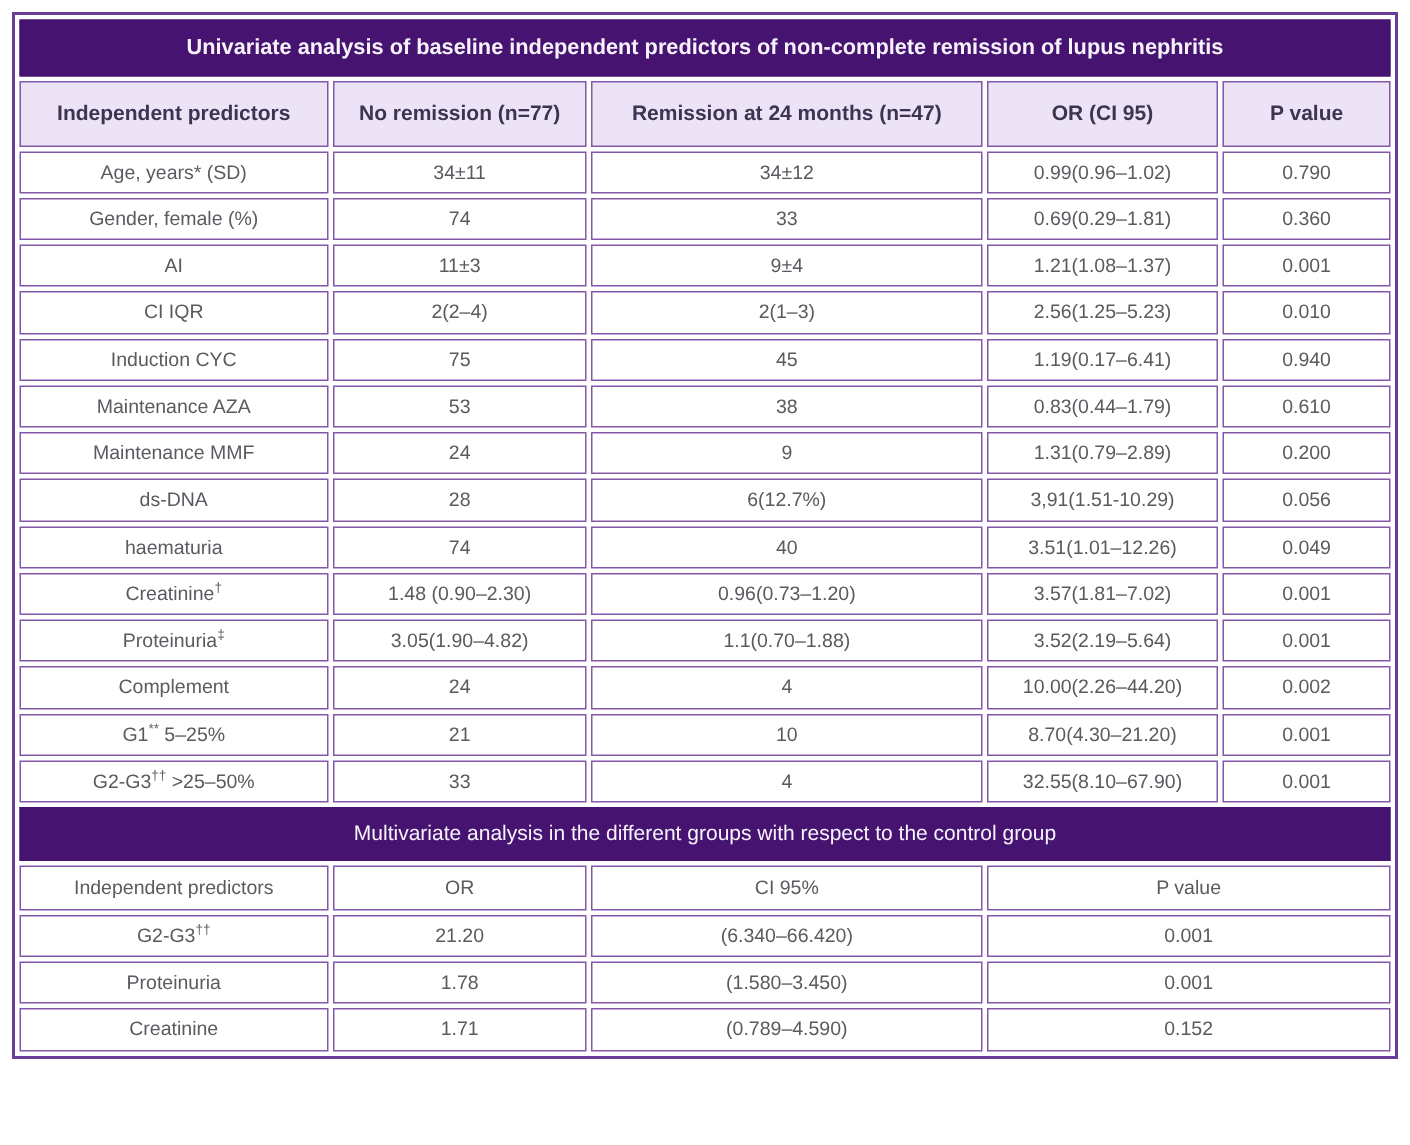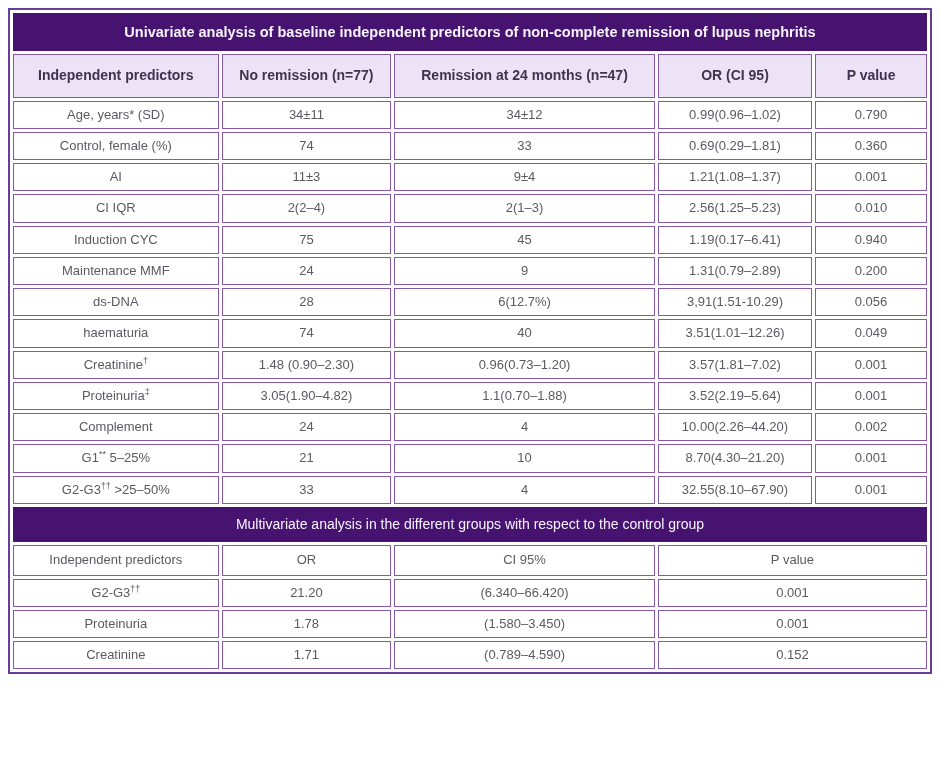--- a/index.html
+++ b/index.html
@@ -93,21 +93,21 @@
       <tbody>
   <tr>
     <td><span>Age, years* (SD)</span><sup></sup><span></span></td>
     <td>34±11</td>
     <td>34±12</td>
     <td>0.99(0.96–1.02)</td>
     <td>0.790</td>
   </tr>
 
   <tr>
-    <td><span>Control, female (%)</span><sup></sup><span></span></td>
+    <td><span>Gender, female (%)</span><sup></sup><span></span></td>
     <td>74</td>
     <td>33</td>
     <td>0.69(0.29–1.81)</td>
     <td>0.360</td>
   </tr>
 
   <tr>
     <td><span>AI</span><sup></sup><span></span></td>
     <td>11±3</td>
     <td>9±4</td>
@@ -124,20 +124,27 @@
   </tr>
 
   <tr>
     <td><span>Induction CYC</span><sup></sup><span></span></td>
     <td>75</td>
     <td>45</td>
     <td>1.19(0.17–6.41)</td>
     <td>0.940</td>
   </tr>
 
+  <tr>
+    <td><span>Maintenance AZA</span><sup></sup><span></span></td>
+    <td>53</td>
+    <td>38</td>
+    <td>0.83(0.44–1.79)</td>
+    <td>0.610</td>
+  </tr>
 
   <tr>
     <td><span>Maintenance MMF</span><sup></sup><span></span></td>
     <td>24</td>
     <td>9</td>
     <td>1.31(0.79–2.89)</td>
     <td>0.200</td>
   </tr>
 
   <tr>

